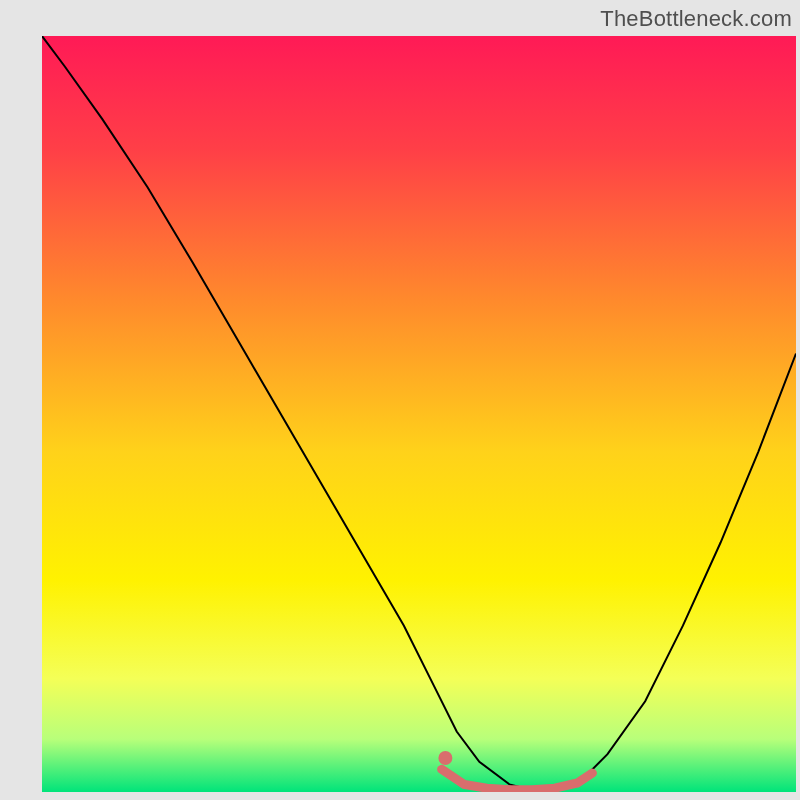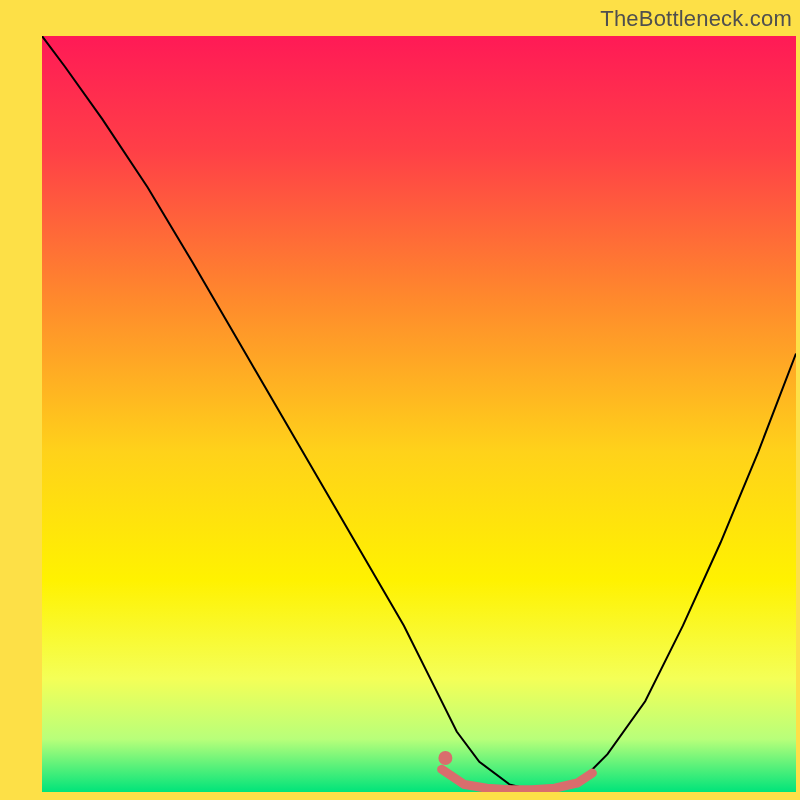--- a/index.html
+++ b/index.html
@@ -8,21 +8,21 @@
     width: 800px;
     height: 800px;
     background: #000;
     font-family: Arial, Helvetica, sans-serif;
     overflow: hidden;
   }
   .frame {
     position: relative;
     width: 800px;
     height: 800px;
-    background: #fde047;
+    background: #e5e5e5;
   }
   .plot-wrap {
     position: absolute;
     left: 42px;
     top: 36px;
     width: 754px;
     height: 756px;
     background: #000;
   }
   .plot-area {

